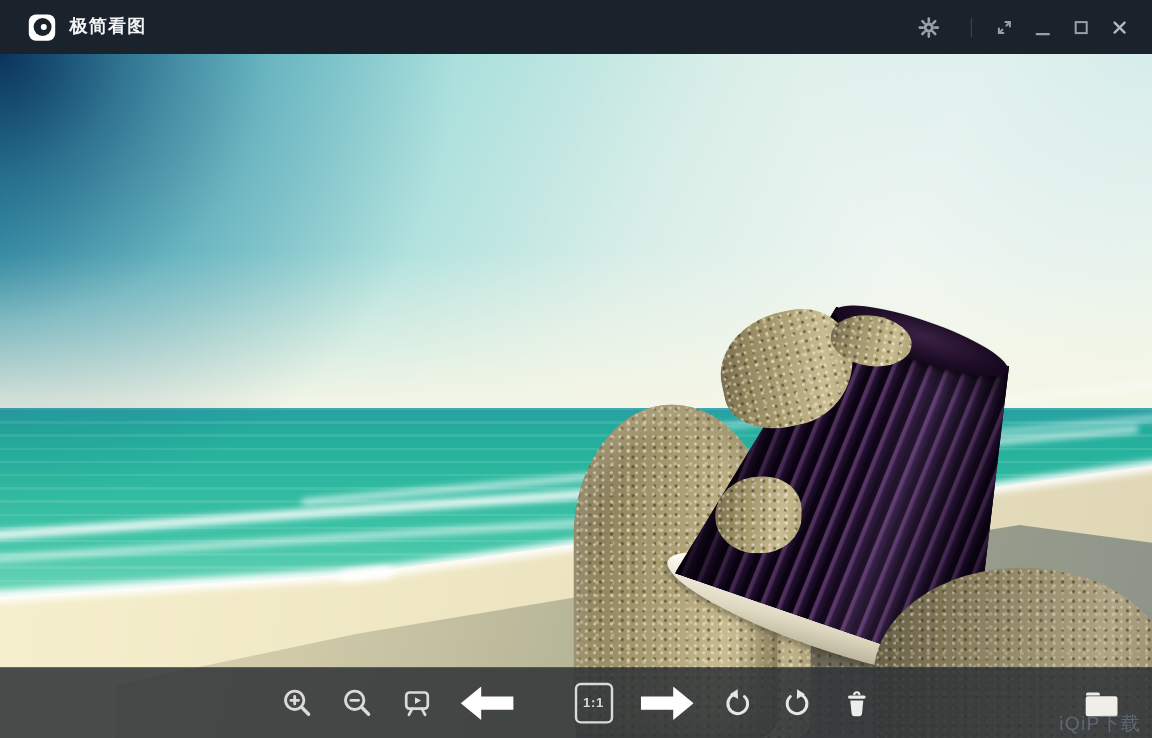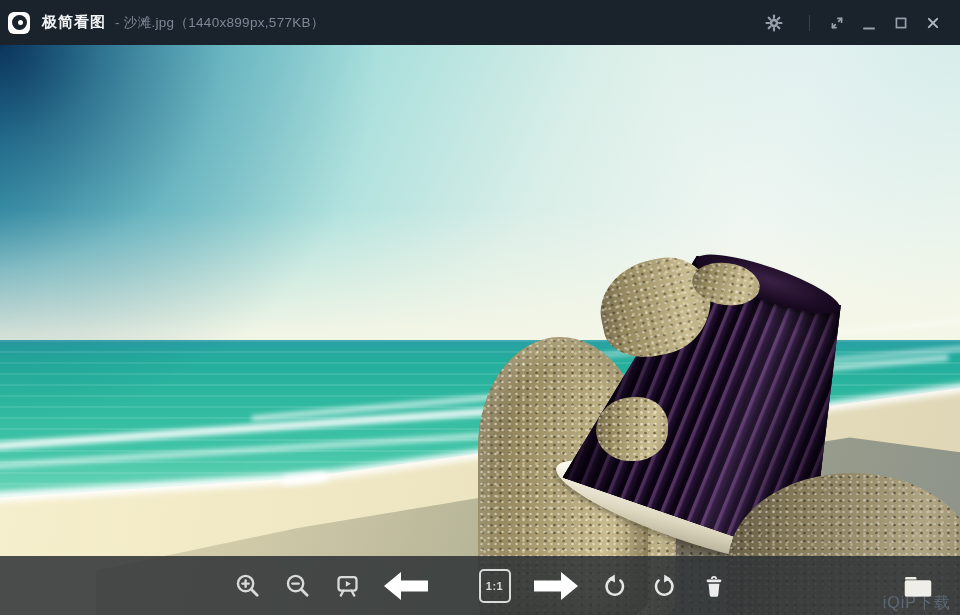--- a/index.html
+++ b/index.html
@@ -5,21 +5,21 @@
   html,body{margin:0;padding:0;background:#222;}
   .window{
     position:relative;width:960px;height:615px;overflow:hidden;
     font-family:"Liberation Sans","DejaVu Sans",sans-serif;
     background:#e8e2c6;user-select:none;
   }
   
   .titlebar{
     position:absolute;top:0;left:0;right:0;height:45px;
     background:#1a222c;display:flex;align-items:center;
-    padding:0 16px 0 8px;box-sizing:border-box;z-index:50;
+    padding:0 16px 0 24px;box-sizing:border-box;z-index:50;
   }
   .logo{width:22px;height:22px;background:#ffffff;border-radius:6px;
     display:flex;align-items:center;justify-content:center;margin-right:12px;flex:0 0 auto;}
   .logo .lens{width:15px;height:15px;border-radius:50%;background:#1a222c;
     display:flex;align-items:center;justify-content:center;}
   .logo .dot{width:5px;height:5px;border-radius:50%;background:#ffffff;margin-left:2px;}
   .app-name{color:#f2f4f6;font-size:15px;font-weight:bold;letter-spacing:1px;}
   .file-label{color:#7e8895;font-size:13.5px;margin-left:9px;letter-spacing:.3px;}
   .tb-controls{margin-left:auto;display:flex;align-items:center;gap:10px;}
   .ctl{width:22px;height:22px;background:none;border:none;padding:0;margin:0;cursor:pointer;
@@ -120,21 +120,20 @@
 
 <div class="window">
 
   <div class="titlebar">
     <div class="logo">
       <div class="lens">
           <div class="dot"></div>
         </div>
     </div>
     <span class="app-name">极简看图</span>
-    <span class="file-label">- 沙滩.jpg（1440x899px,577KB）</span>
 
     <div class="tb-controls">
       <button class="ctl gear-extra" title="">
         <span>
           <svg width="20" height="20" viewBox="0 0 24 24">
             <g stroke="#97a1ac" stroke-width="2.6" stroke-linecap="round">
               <line x1="12" y1="3" x2="12" y2="6"></line>
                 <line x1="12" y1="18" x2="12" y2="21"></line>
               <line x1="3" y1="12" x2="6" y2="12"></line>
                 <line x1="18" y1="12" x2="21" y2="12"></line>

